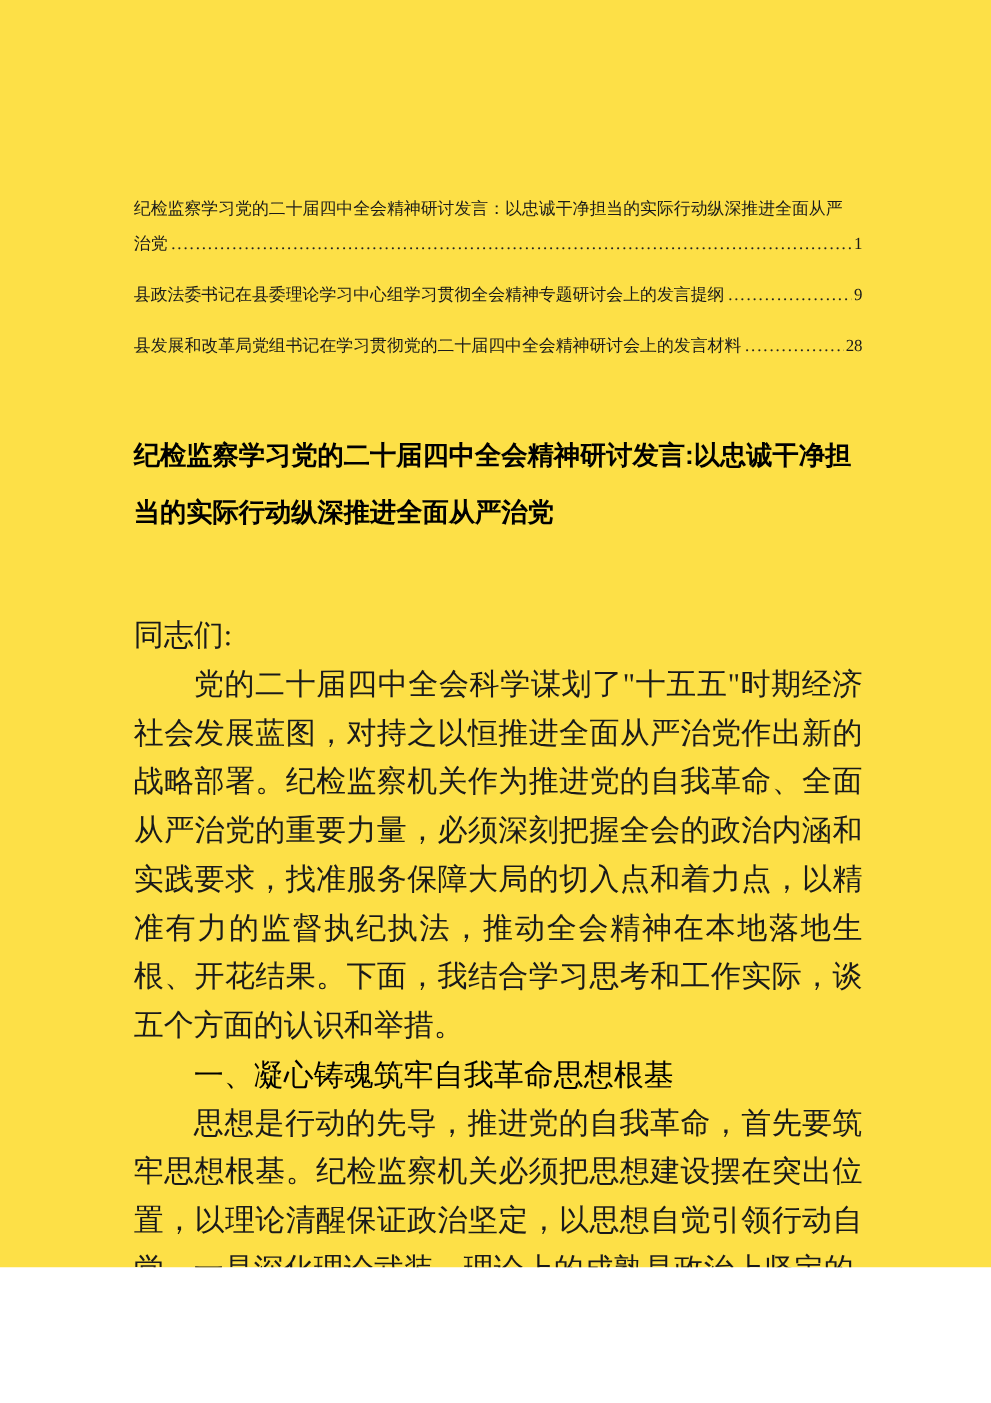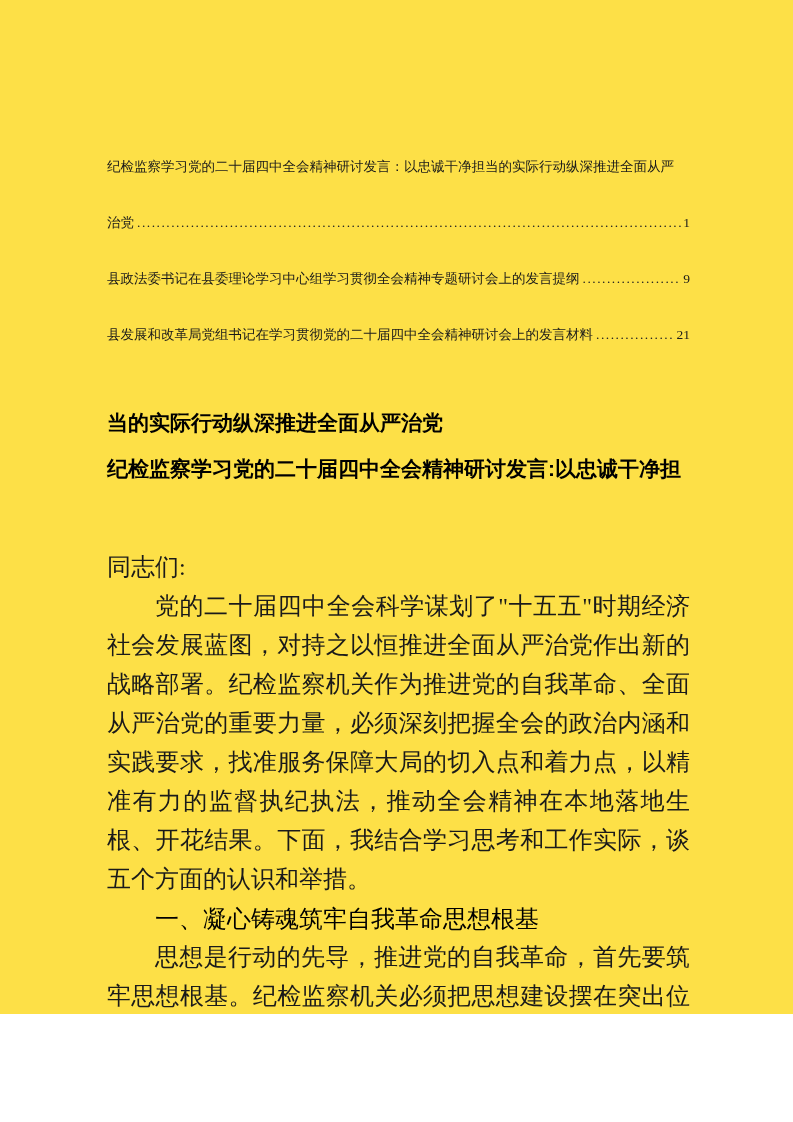--- a/index.html
+++ b/index.html
@@ -27,21 +27,20 @@
   }
   .toc-entry {
     margin-bottom: 13px;
     font-size: 13.5px;
     line-height: 28px;
   }
   .toc-row {
     display: flex;
     align-items: baseline;
     width: 100%;
-    margin-top: 28px;
   }
   .toc-text {
     flex: none;
     white-space: nowrap;
   }
   .toc-wrapline {
     white-space: nowrap;
     overflow: visible;
   }
   .toc-dots {
@@ -131,29 +130,29 @@
           <span class="toc-dots"></span>
           <span class="toc-page">9</span>
         </div>
       </div>
 
 
       <div class="toc-entry">
         <div class="toc-row">
           <span class="toc-text">县发展和改革局党组书记在学习贯彻党的二十届四中全会精神研讨会上的发言材料</span>
           <span class="toc-dots"></span>
-          <span class="toc-page">21</span>
+          <span class="toc-page">28</span>
         </div>
       </div>
 
     </div>
 
     <div class="doc-title">
+      <div class="doc-title-line">纪检监察学习党的二十届四中全会精神研讨发言:以忠诚干净担</div>
       <div class="doc-title-line">当的实际行动纵深推进全面从严治党</div>
-      <div class="doc-title-line">纪检监察学习党的二十届四中全会精神研讨发言:以忠诚干净担</div>
     </div>
 
     <div class="body-block">
       <div class="salutation">同志们:</div>
       <div class="para">党的二十届四中全会科学谋划了"十五五"时期经济社会发展蓝图，对持之以恒推进全面从严治党作出新的战略部署。纪检监察机关作为推进党的自我革命、全面从严治党的重要力量，必须深刻把握全会的政治内涵和实践要求，找准服务保障大局的切入点和着力点，以精准有力的监督执纪执法，推动全会精神在本地落地生根、开花结果。下面，我结合学习思考和工作实际，谈五个方面的认识和举措。</div>
       <div class="section-heading">一、凝心铸魂筑牢自我革命思想根基</div>
       <div class="para">思想是行动的先导，推进党的自我革命，首先要筑牢思想根基。纪检监察机关必须把思想建设摆在突出位置，以理论清醒保证政治坚定，以思想自觉引领行动自觉。一是深化理论武装。理论上的成熟是政治上坚定的</div>
     </div>
 
   </div>

